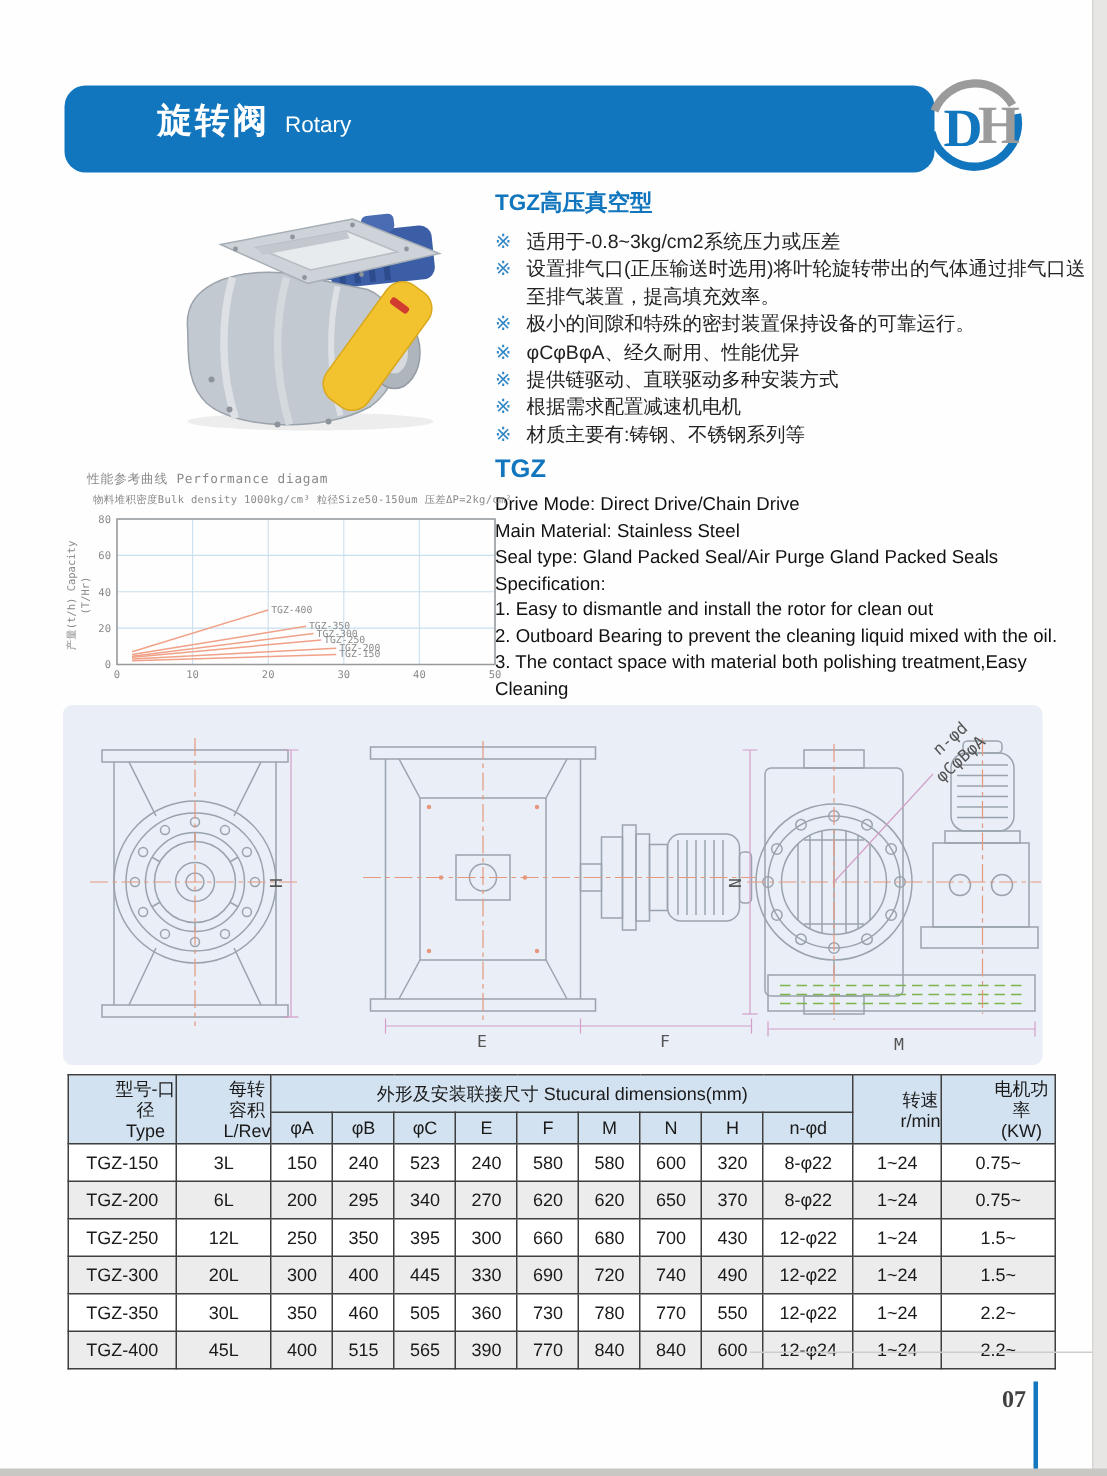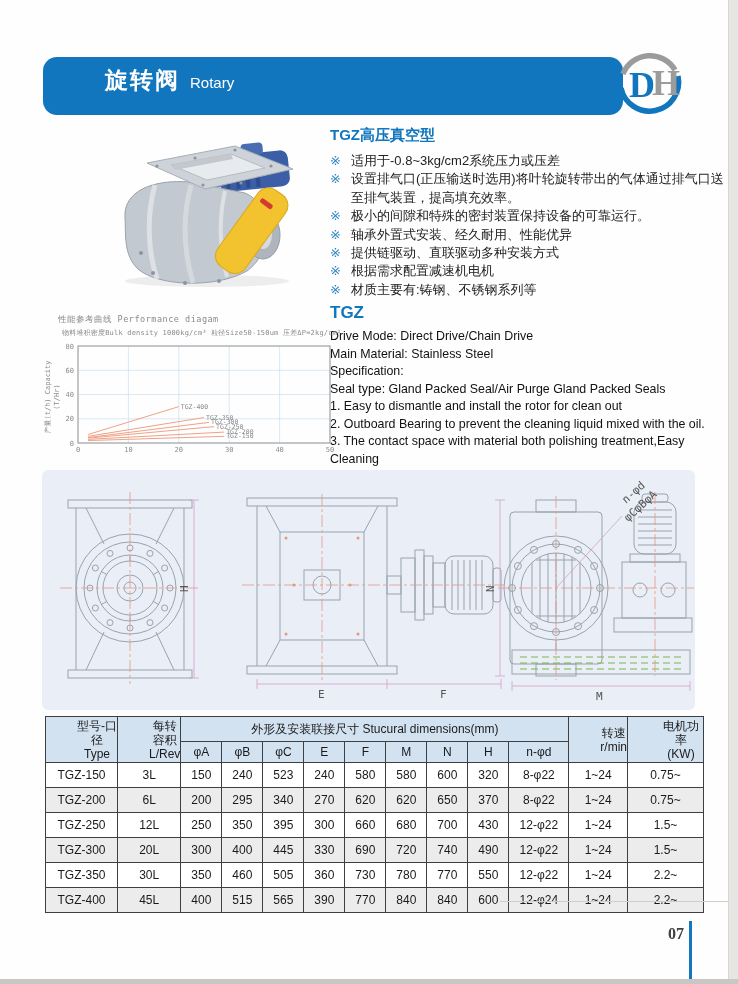--- a/index.html
+++ b/index.html
@@ -125,21 +125,21 @@
         <div class="bullet">
           <span class="mark">※</span>
           <span class="txt">设置排气口(正压输送时选用)将叶轮旋转带出的气体通过排气口送至排气装置，提高填充效率。</span>
         </div>
         <div class="bullet">
           <span class="mark">※</span>
           <span class="txt">极小的间隙和特殊的密封装置保持设备的可靠运行。</span>
         </div>
         <div class="bullet">
           <span class="mark">※</span>
-          <span class="txt">轴承外置式安装、经久耐用、性能优异</span>
+          <span class="txt">φCφBφA、经久耐用、性能优异</span>
         </div>
         <div class="bullet">
           <span class="mark">※</span>
           <span class="txt">提供链驱动、直联驱动多种安装方式</span>
         </div>
         <div class="bullet">
           <span class="mark">※</span>
           <span class="txt">根据需求配置减速机电机</span>
         </div>
         <div class="bullet">
@@ -147,22 +147,22 @@
           <span class="txt">材质主要有:铸钢、不锈钢系列等</span>
         </div>
       </div>
   </div>
 
   <div class="specs">
     <div class="specs-title">TGZ</div>
     <div id="spec-lines">
         <div class="spec-line">Drive Mode: Direct Drive/Chain Drive</div>
         <div class="spec-line">Main Material: Stainless Steel</div>
+        <div class="spec-line">Seal type: Gland Packed Seal/Air Purge Gland Packed Seals</div>
         <div class="spec-line">Specification:</div>
-        <div class="spec-line">Seal type: Gland Packed Seal/Air Purge Gland Packed Seals</div>
         <div class="spec-line">1. Easy to dismantle and install the rotor for clean out</div>
         <div class="spec-line">2. Outboard Bearing to prevent the cleaning liquid mixed with the oil.</div>
         <div class="spec-line">3. The contact space with material both polishing treatment,Easy Cleaning</div>
       </div>
   </div>
 
   <div class="chart">
     <svg id="chart-svg" width="300" height="158" viewBox="0 0 300 158">
         <line x1="32" y1="36" x2="32" y2="133" stroke="#c8dff0" stroke-width="0.7"></line>
         <text x="32" y="142" text-anchor="middle" font-size="7" fill="#8a8a8a" font-family="DejaVu Sans Mono, monospace">0</text>

